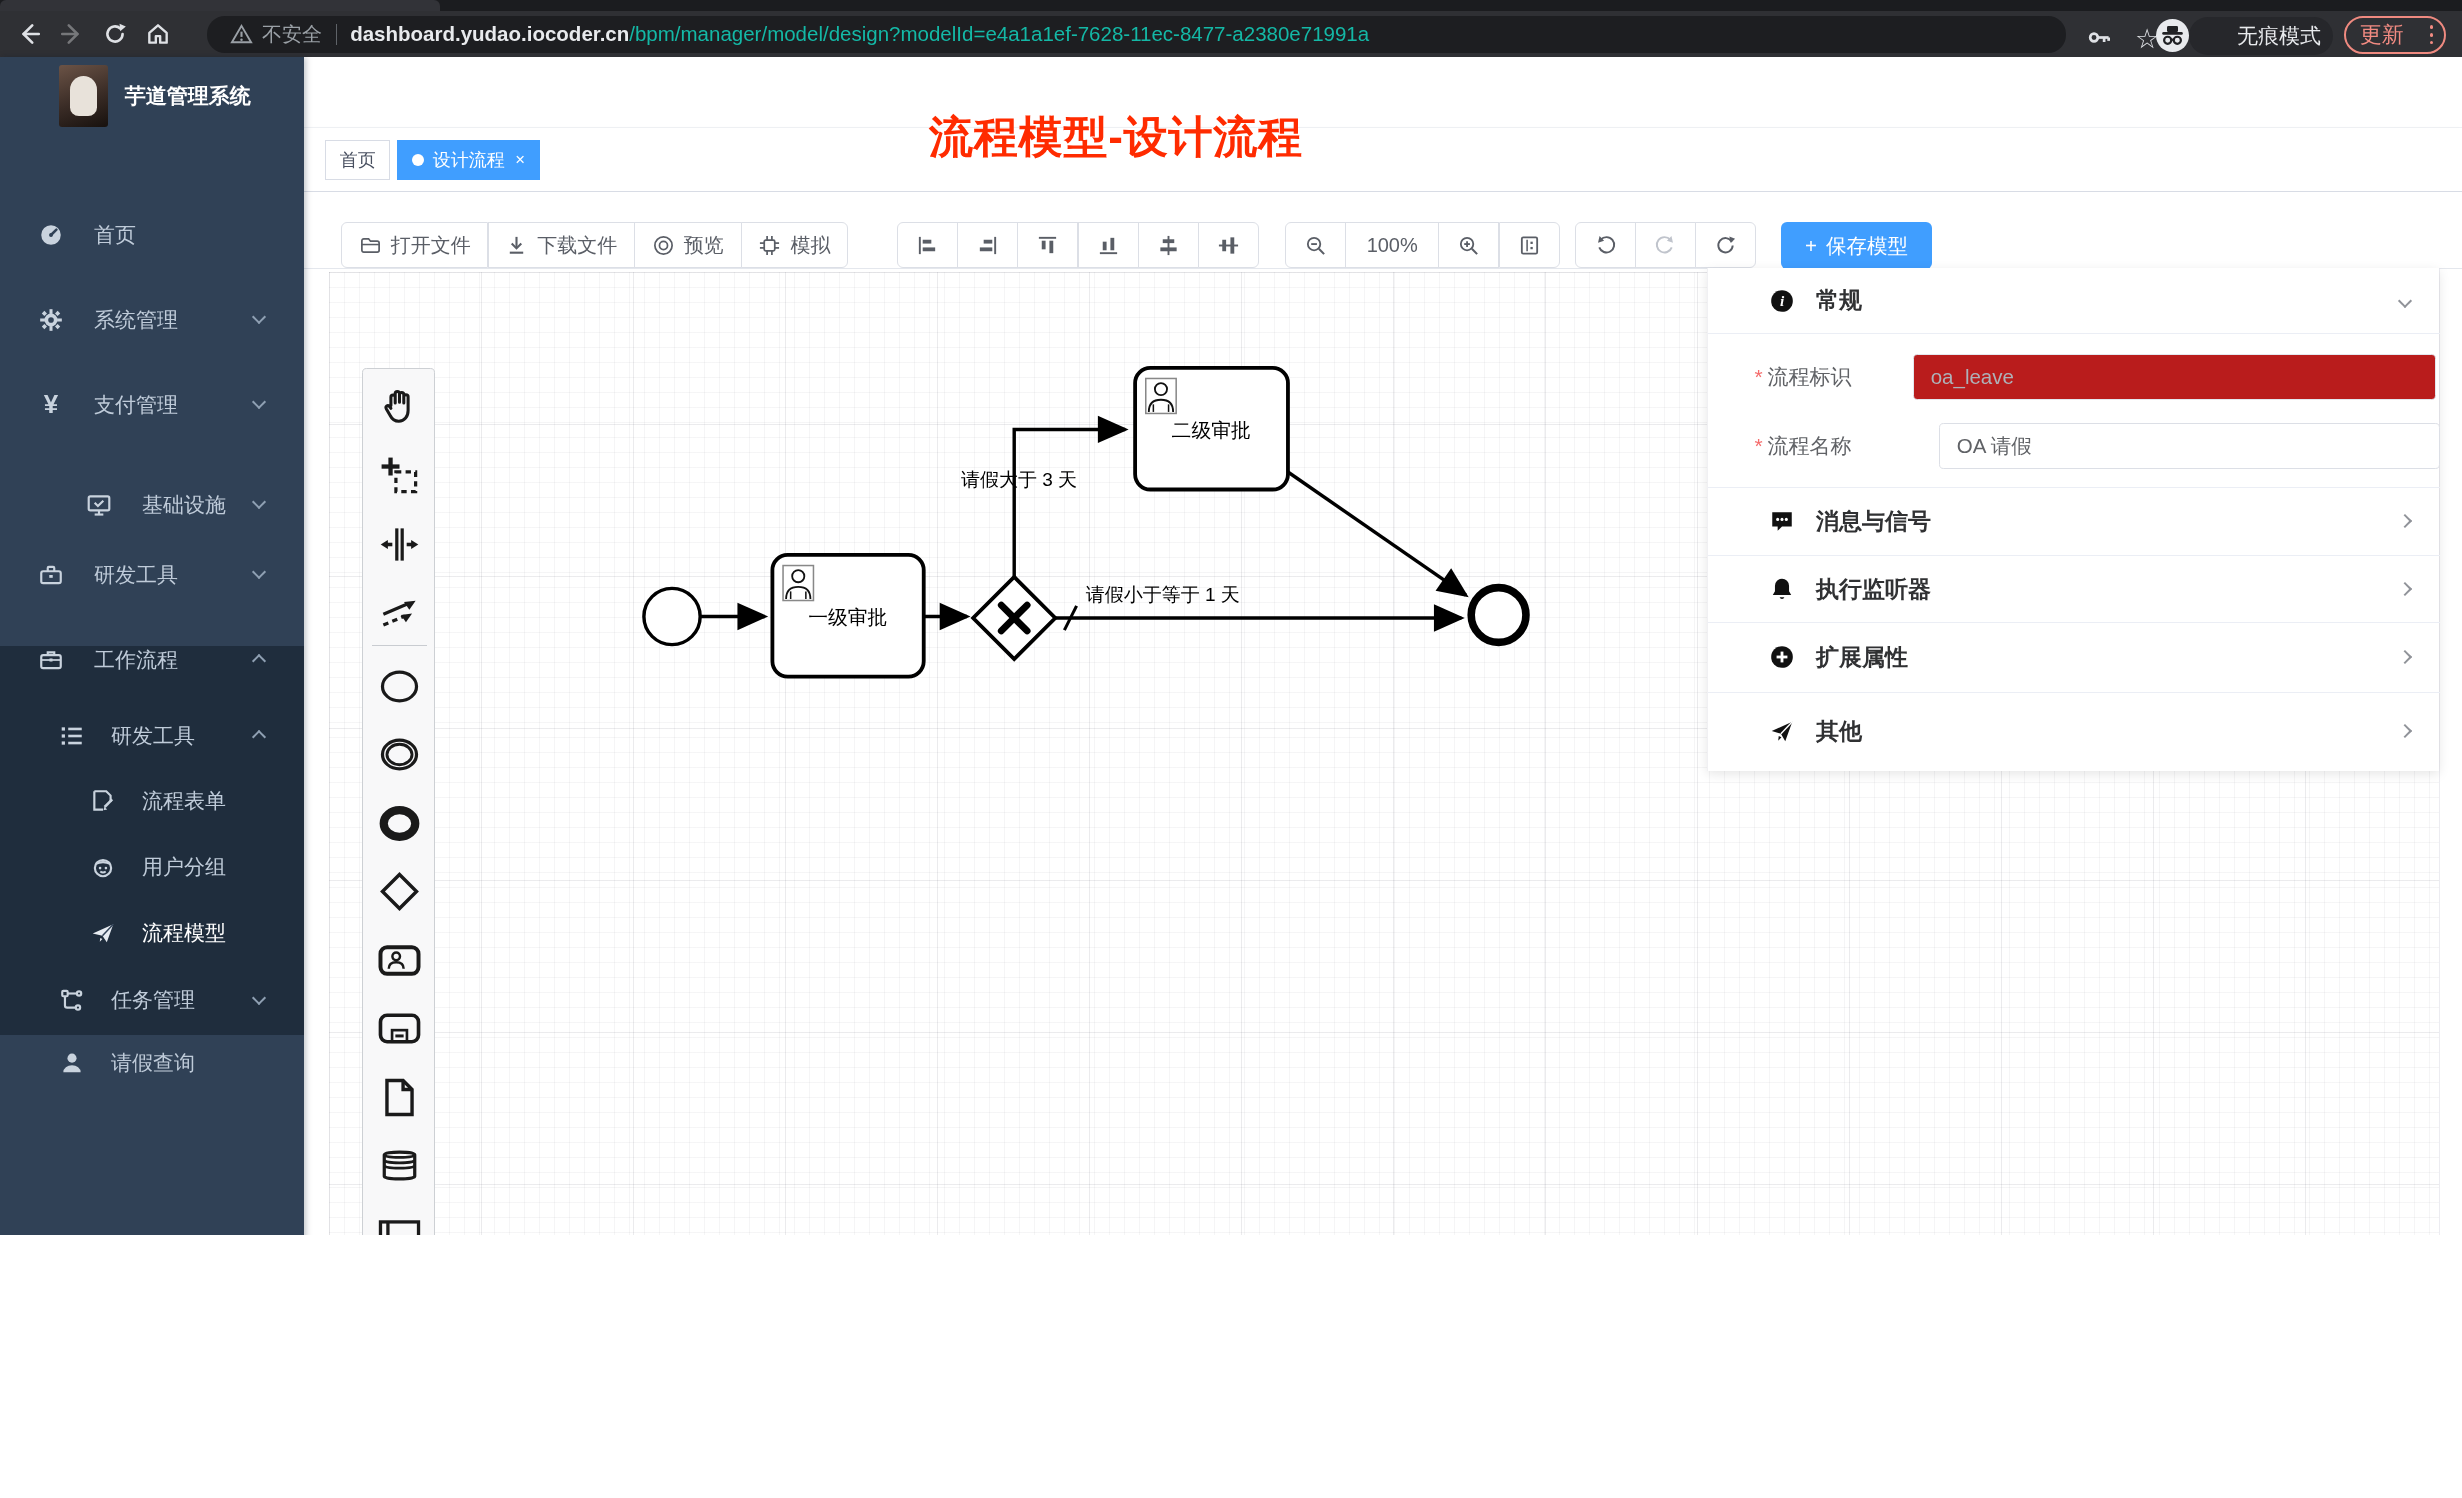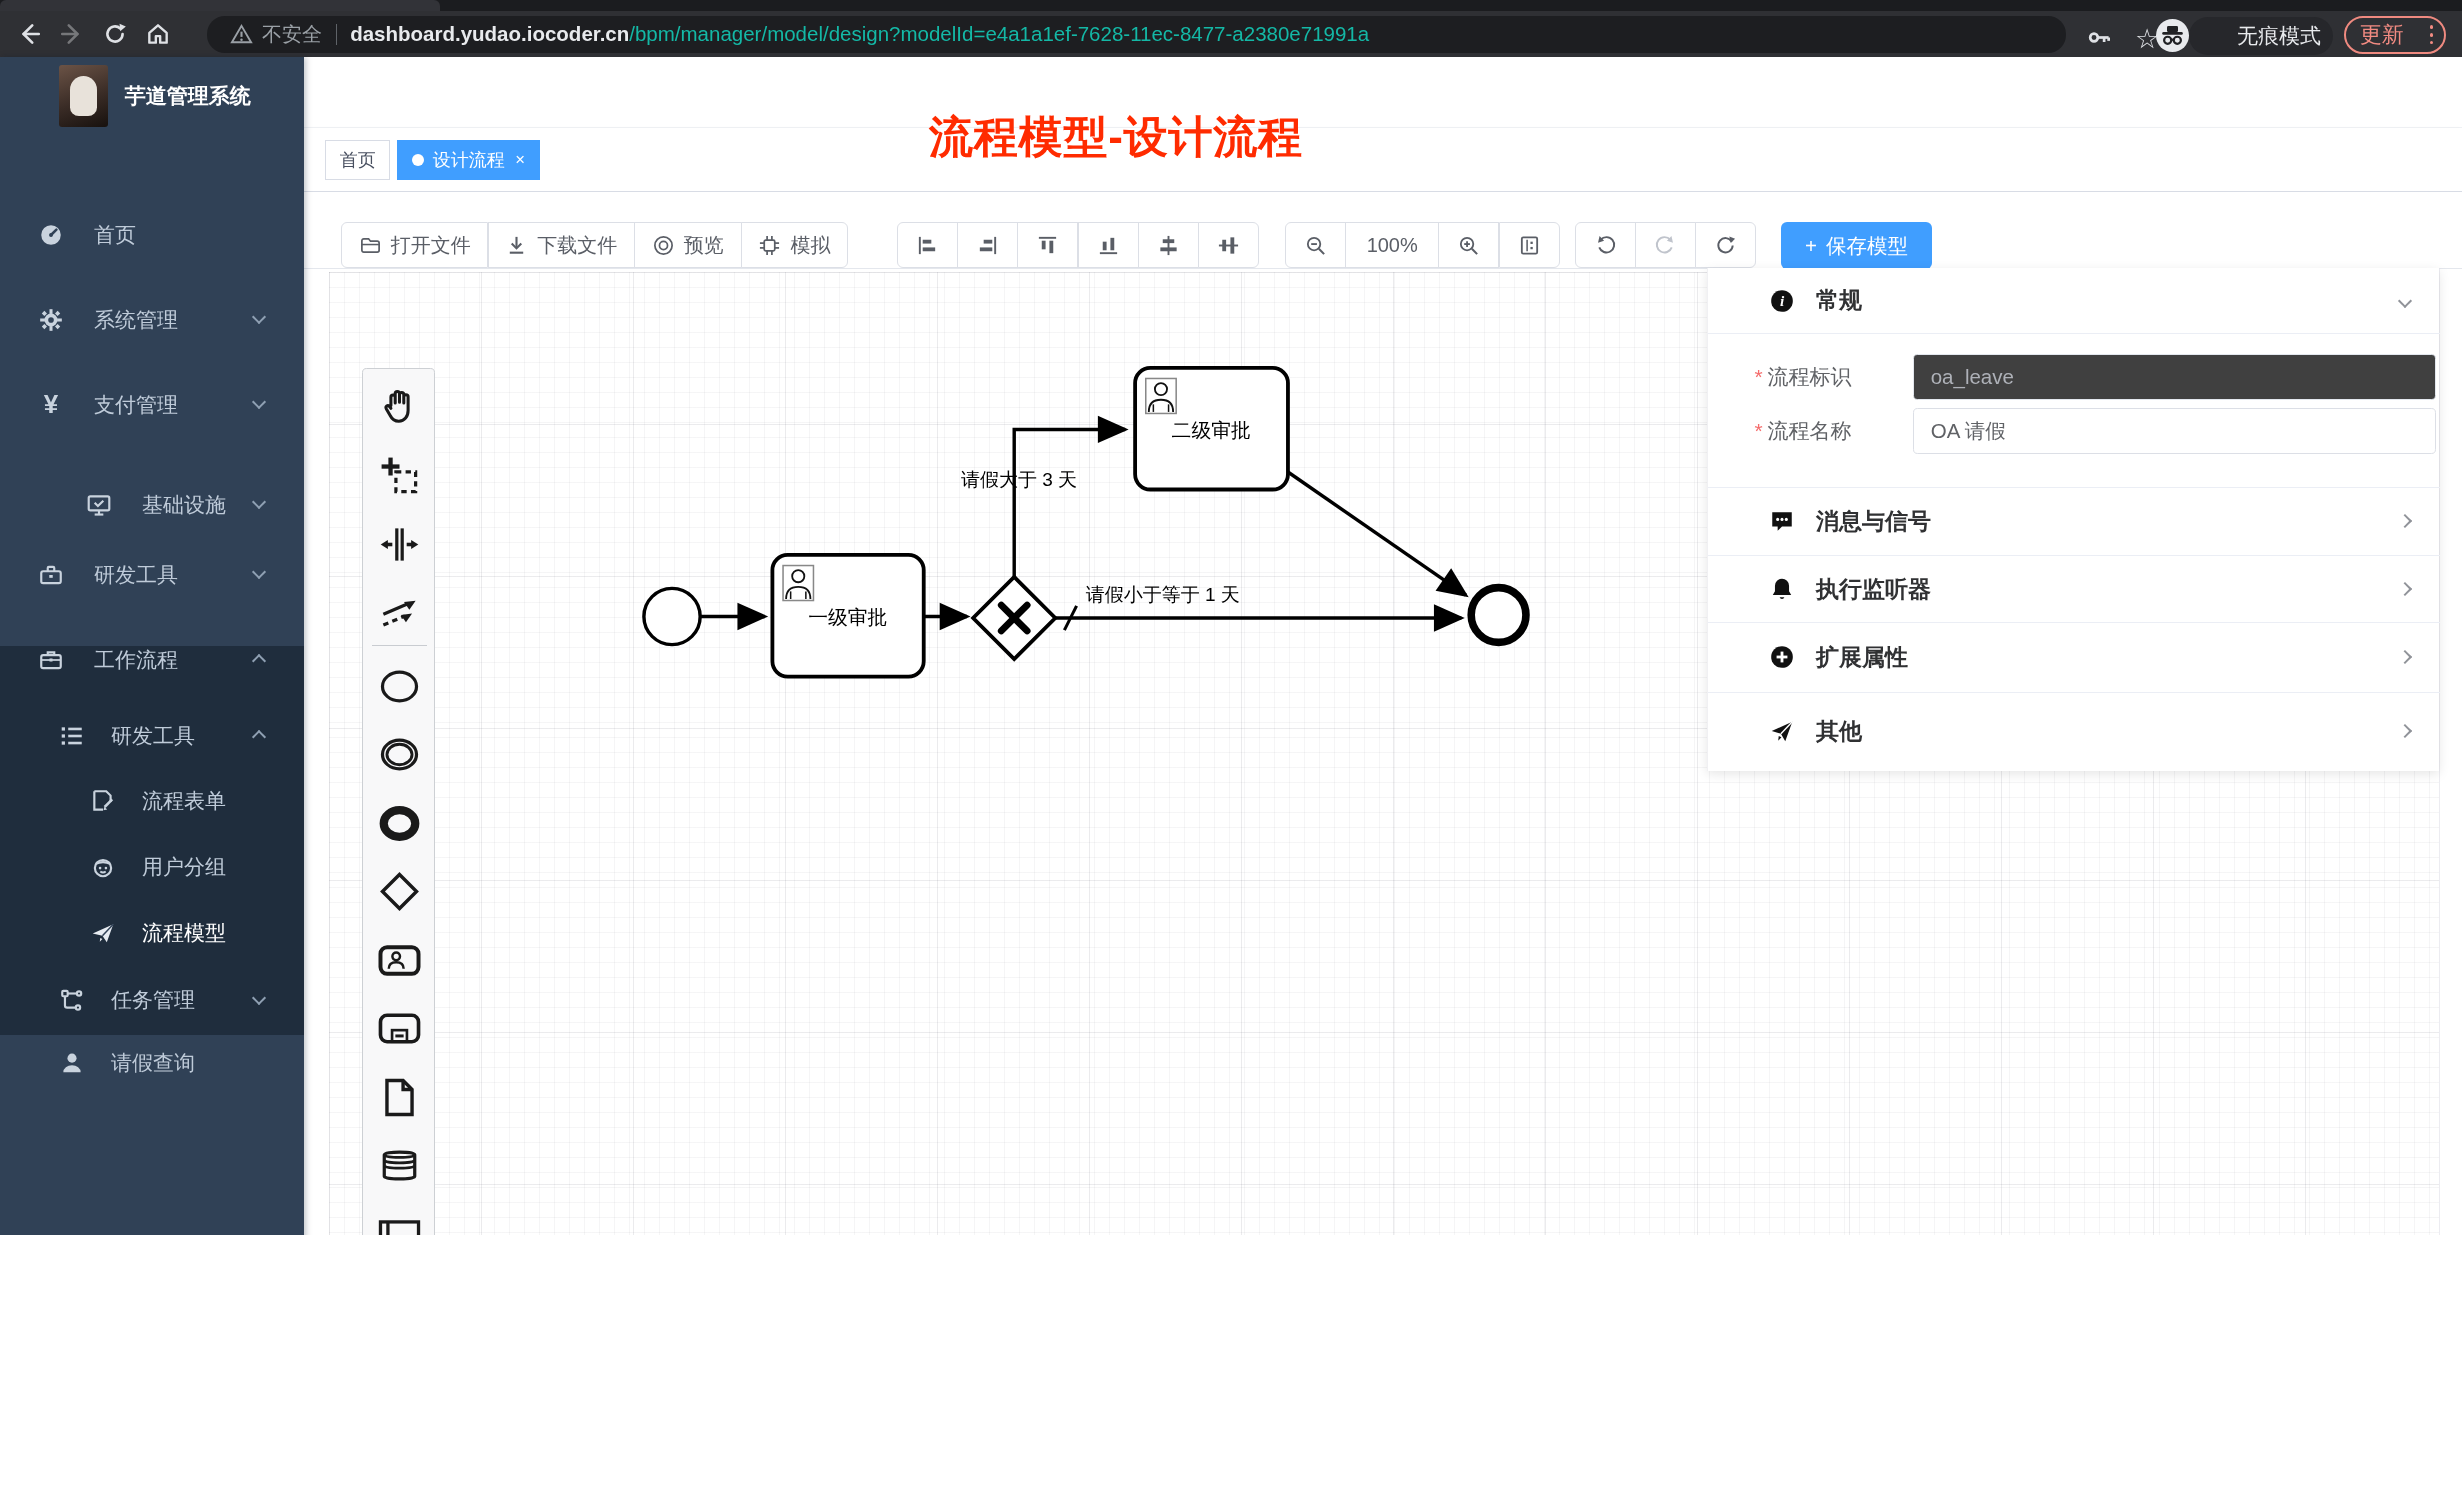--- a/index.html
+++ b/index.html
@@ -97,21 +97,21 @@
   .prow .pic svg{width:26px;height:26px;display:block;}
   .ptitle{font-size:23px;font-weight:700;color:#303133;}
   .pdiv{position:absolute;left:0;width:732px;border-top:0.8px solid #ebeef5;}
   .chevg{display:inline-block;width:10px;height:10px;border-right:2.3px solid #909399;border-bottom:2.3px solid #909399;position:absolute;right:30px;}
   .chevg.down{transform:rotate(45deg);}
   .chevg.right{transform:rotate(-45deg);}
   .field{position:absolute;left:0;width:732px;display:flex;align-items:center;}
   .flabel{width:190px;text-align:center;font-size:21px;color:#606266;flex:none;}
   .req{color:#f56c6c;margin-right:4.6px;}
   .finput{margin-left:15px;width:523px;height:46px;border:0.8px solid #dcdfe6;border-radius:4.6px;font-size:20.5px;color:#606266;padding:0 16.7px;font-family:inherit;outline:none;background:#fff;}
-  .finput:disabled{background:#404040;border-color:#e3e7ee;color:#aeb1b8;}
+  .finput:disabled{background:#b91c1c;border-color:#e3e7ee;color:#aeb1b8;}
 
   
   .bpmnio{left:2320px;top:1462px;font-size:25px;font-weight:700;color:#3f4248;border-bottom:3.8px solid #3f4248;padding-bottom:3px;letter-spacing:0;z-index:4;}
 </style>
 </head>
 <body>
 
 <div id="screen">
 
   <div class="abs tabstrip">
@@ -725,21 +725,21 @@
         </span>
       <span class="ptitle">常规</span>
       <i class="chevg down"></i>
     </div>
     <div class="pdiv" style="top:65px;"></div>
 
     <div class="field" style="top:82px;height:53px;">
       <div class="flabel"><span class="req">*</span><span>流程标识</span></div>
       <input class="finput" disabled="" value="oa_leave" style="">
     </div>
-    <div class="field" style="top:136px;height:53px;">
+    <div class="field" style="top:151px;height:53px;gap:26px;">
       <div class="flabel"><span class="req">*</span><span>流程名称</span></div>
       <input class="finput" value="OA 请假" style="">
     </div>
 
     <div class="pdiv" style="top:219px;"></div>
     <div class="prow" style="top:219px;height:68px;">
       <span class="pic">
           <svg viewBox="0 0 24 24">
             <path d="M3 4 h18 v13 h-9 l-4 4 v-4 H3 Z" fill="#111"></path>
             <circle cx="8" cy="10.5" r="1.4" fill="#fff"></circle>

